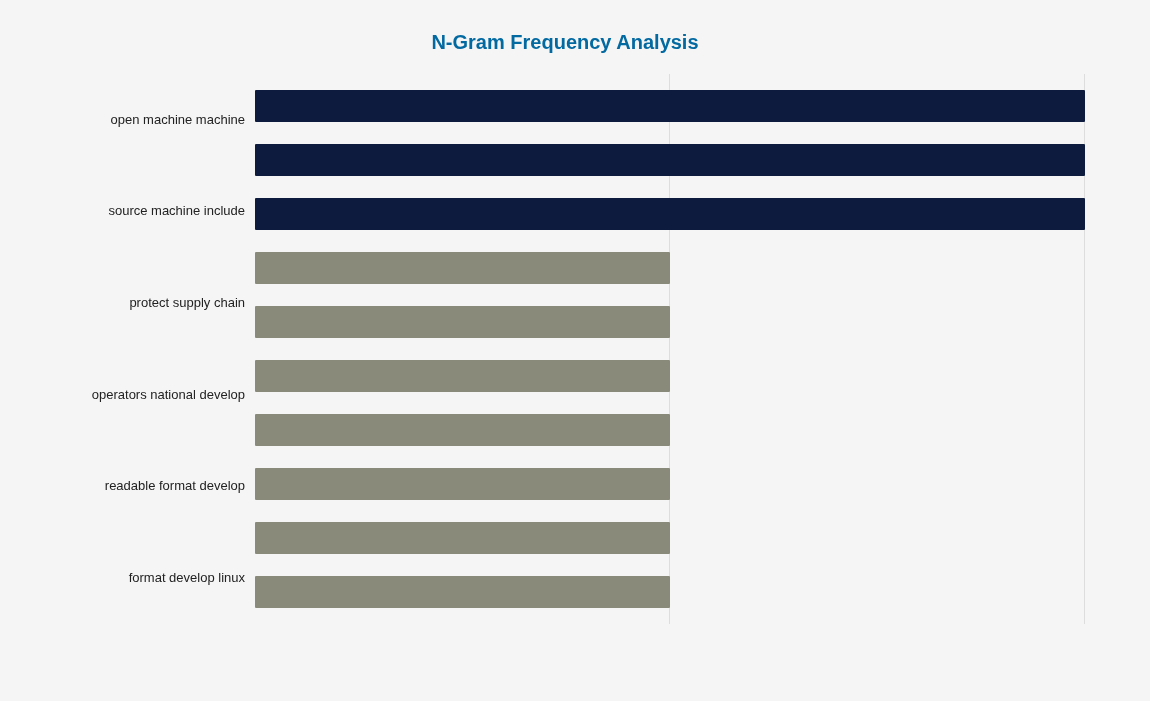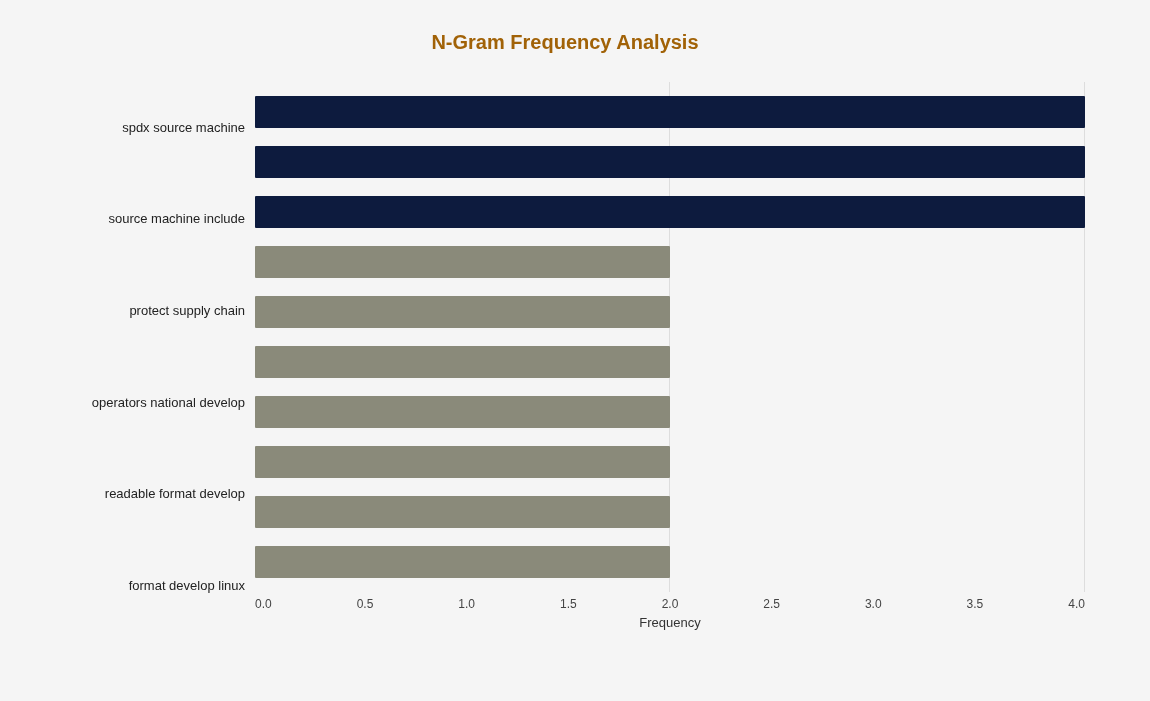--- a/index.html
+++ b/index.html
@@ -16,22 +16,22 @@
       background: #f5f5f5;
       width: 1100px;
       height: 680px;
       padding: 20px 40px 60px 20px;
       position: relative;
     }
     .chart-title {
       text-align: center;
       font-size: 20px;
       font-weight: bold;
-      margin-bottom: 28px;
-      color: #a16207;
+      margin-bottom: 20px;
+      color: #0369a1;
     }
     .chart-area {
       display: flex;
       flex-direction: row;
       width: 100%;
       height: calc(100% - 50px);
     }
     .y-axis {
       display: flex;
       flex-direction: column;
@@ -119,21 +119,21 @@
       );
     }
   </style>
 </head>
 <body>
 
 <div class="chart-container">
   <div class="chart-title">N-Gram Frequency Analysis</div>
   <div class="chart-area">
     <div class="y-axis" id="y-axis">
-        <div class="y-label">spdx source machine</div>
+        <div class="y-label">open machine machine</div>
         <div class="y-label">source machine include</div>
         <div class="y-label">protect supply chain</div>
         <div class="y-label">operators national develop</div>
         <div class="y-label">readable format develop</div>
         <div class="y-label">format develop linux</div>
       </div>
     <div class="plot-area">
       <div class="grid-and-bars">
         <div class="plot-bg"></div>
         <div class="bars-wrapper" id="bars-wrapper">
@@ -162,29 +162,15 @@
               <div class="bar gray" style="width: 50%;"></div>
             </div>
             <div class="bar-row">
               <div class="bar gray" style="width: 50%;"></div>
             </div>
             <div class="bar-row">
               <div class="bar gray" style="width: 50%;"></div>
             </div>
           </div>
       </div>
-      <div class="x-axis">
-        <div class="x-ticks" id="x-ticks">
-            <span class="x-tick">0.0</span>
-            <span class="x-tick">0.5</span>
-            <span class="x-tick">1.0</span>
-            <span class="x-tick">1.5</span>
-            <span class="x-tick">2.0</span>
-            <span class="x-tick">2.5</span>
-            <span class="x-tick">3.0</span>
-            <span class="x-tick">3.5</span>
-            <span class="x-tick">4.0</span>
-          </div>
-        <div class="x-axis-label">Frequency</div>
-      </div>
     </div>
   </div>
 </div>
 
 </body></html>

